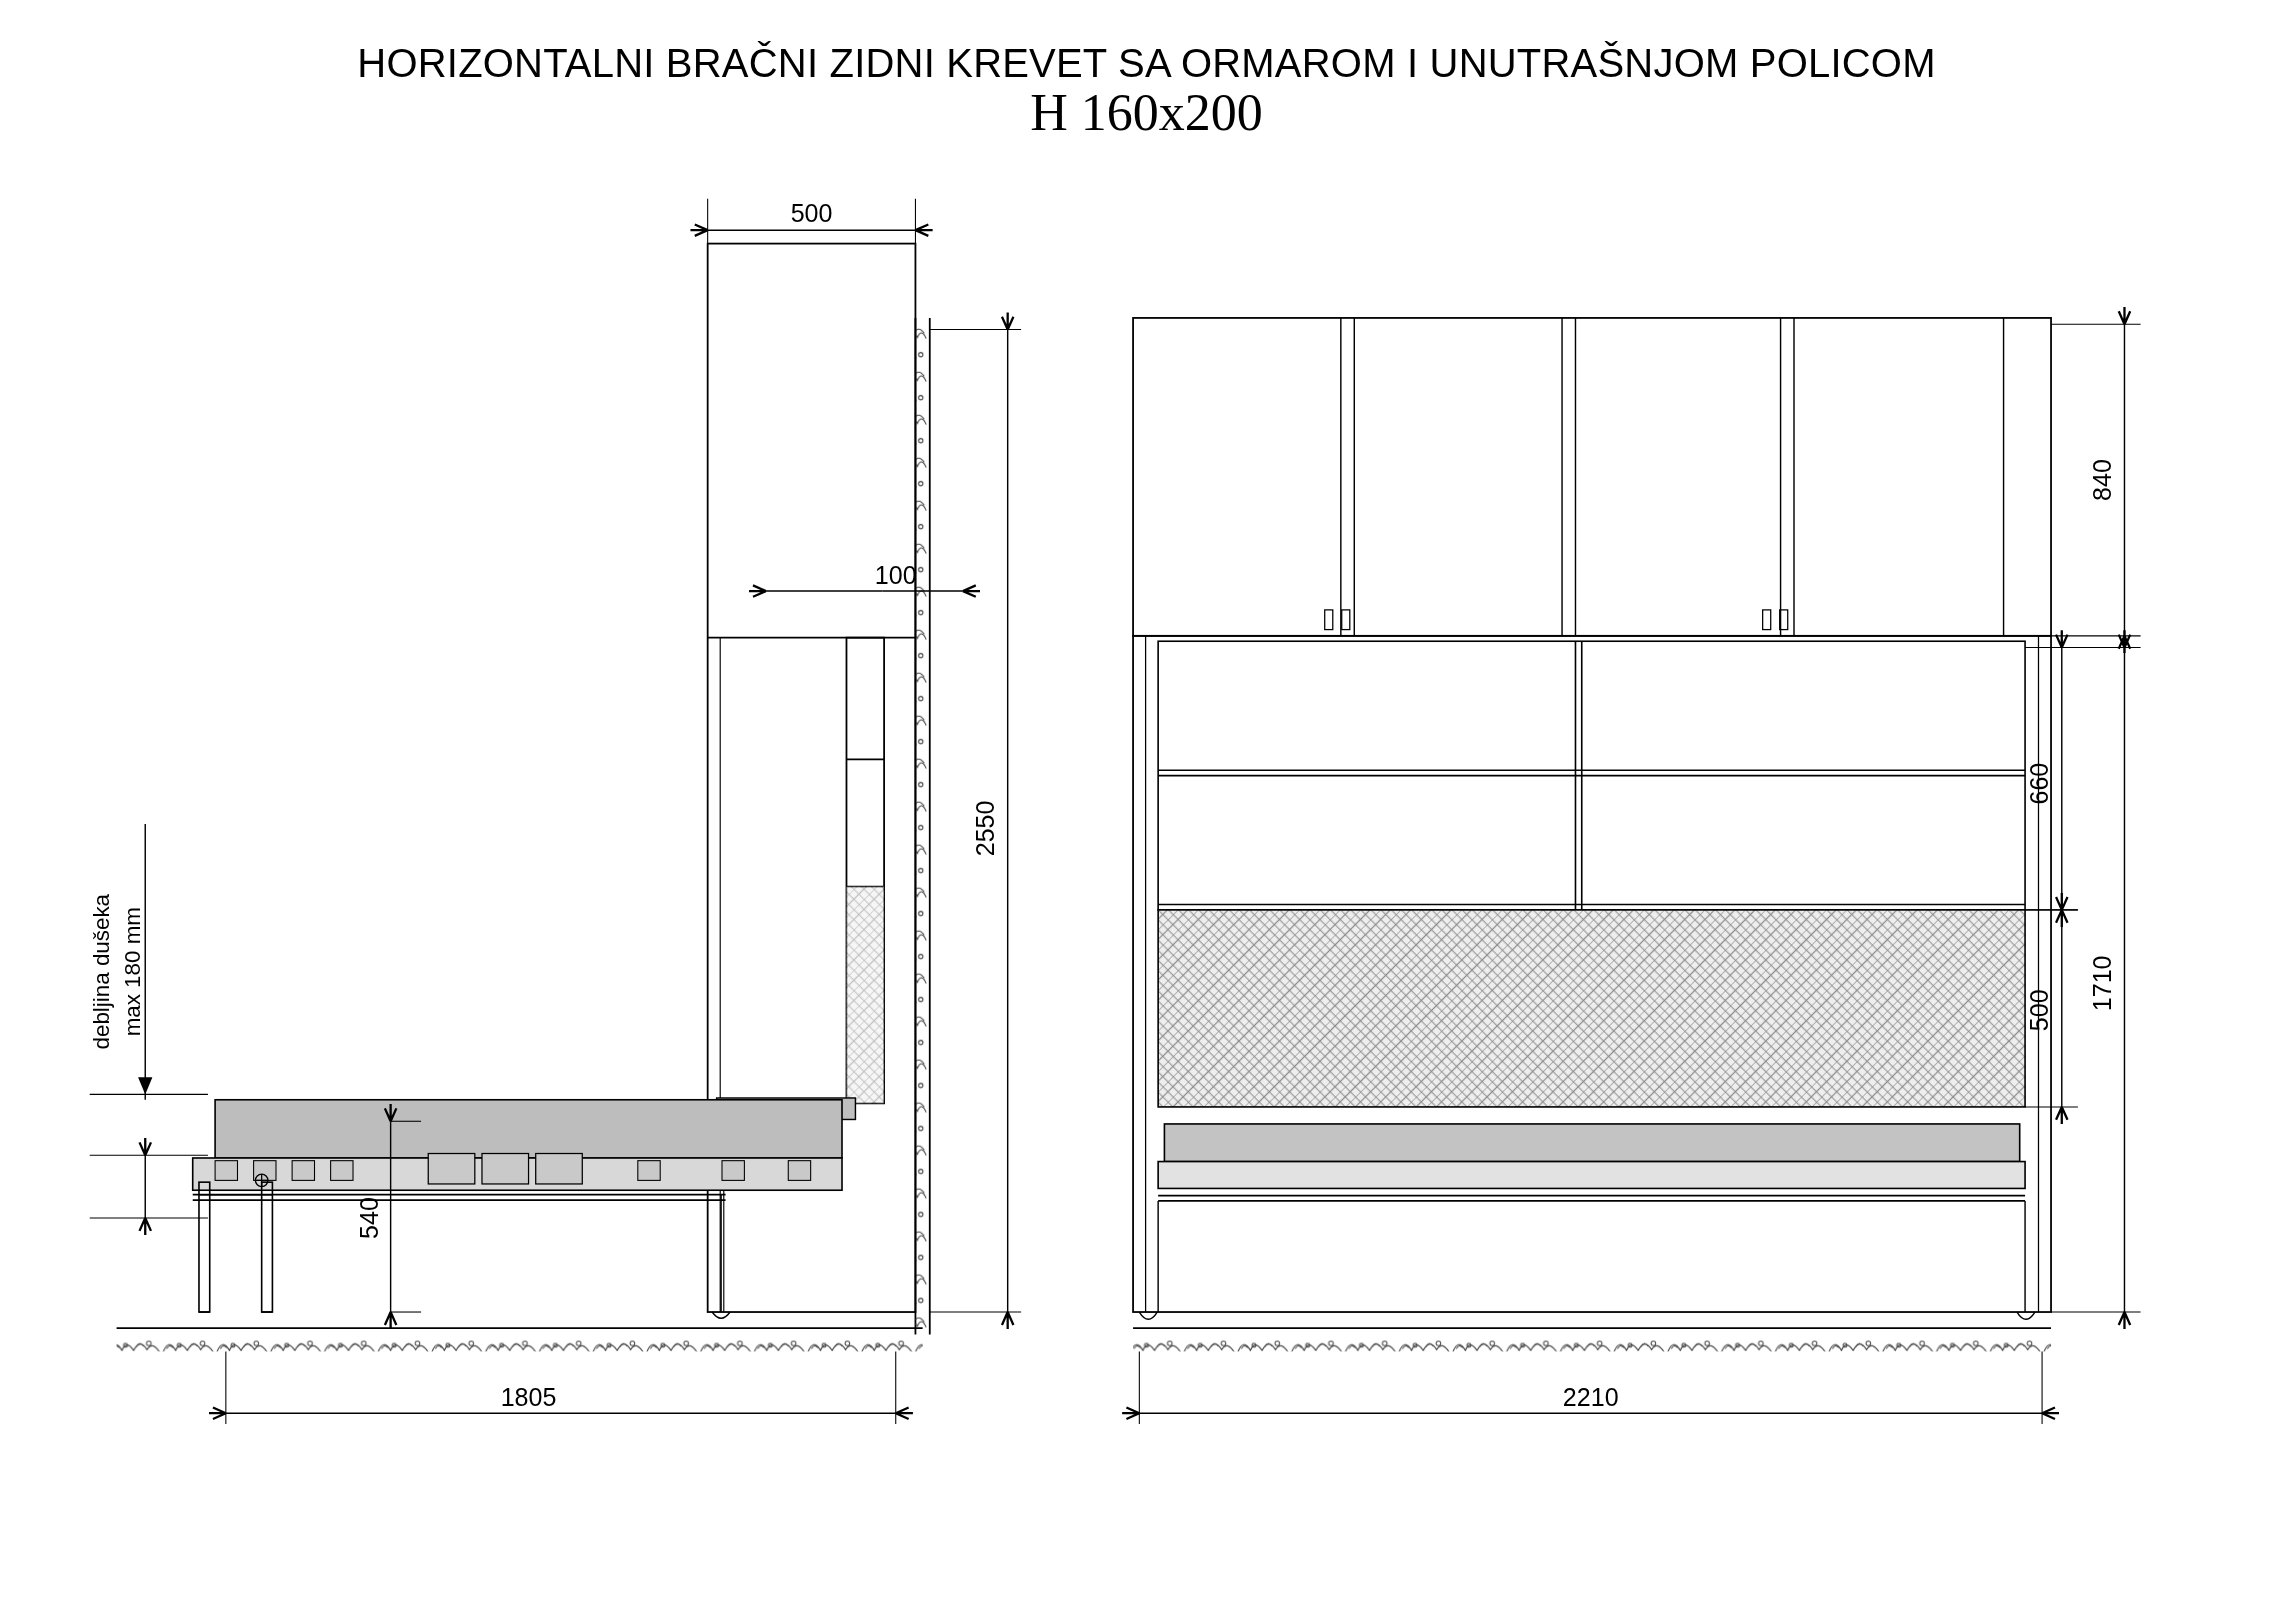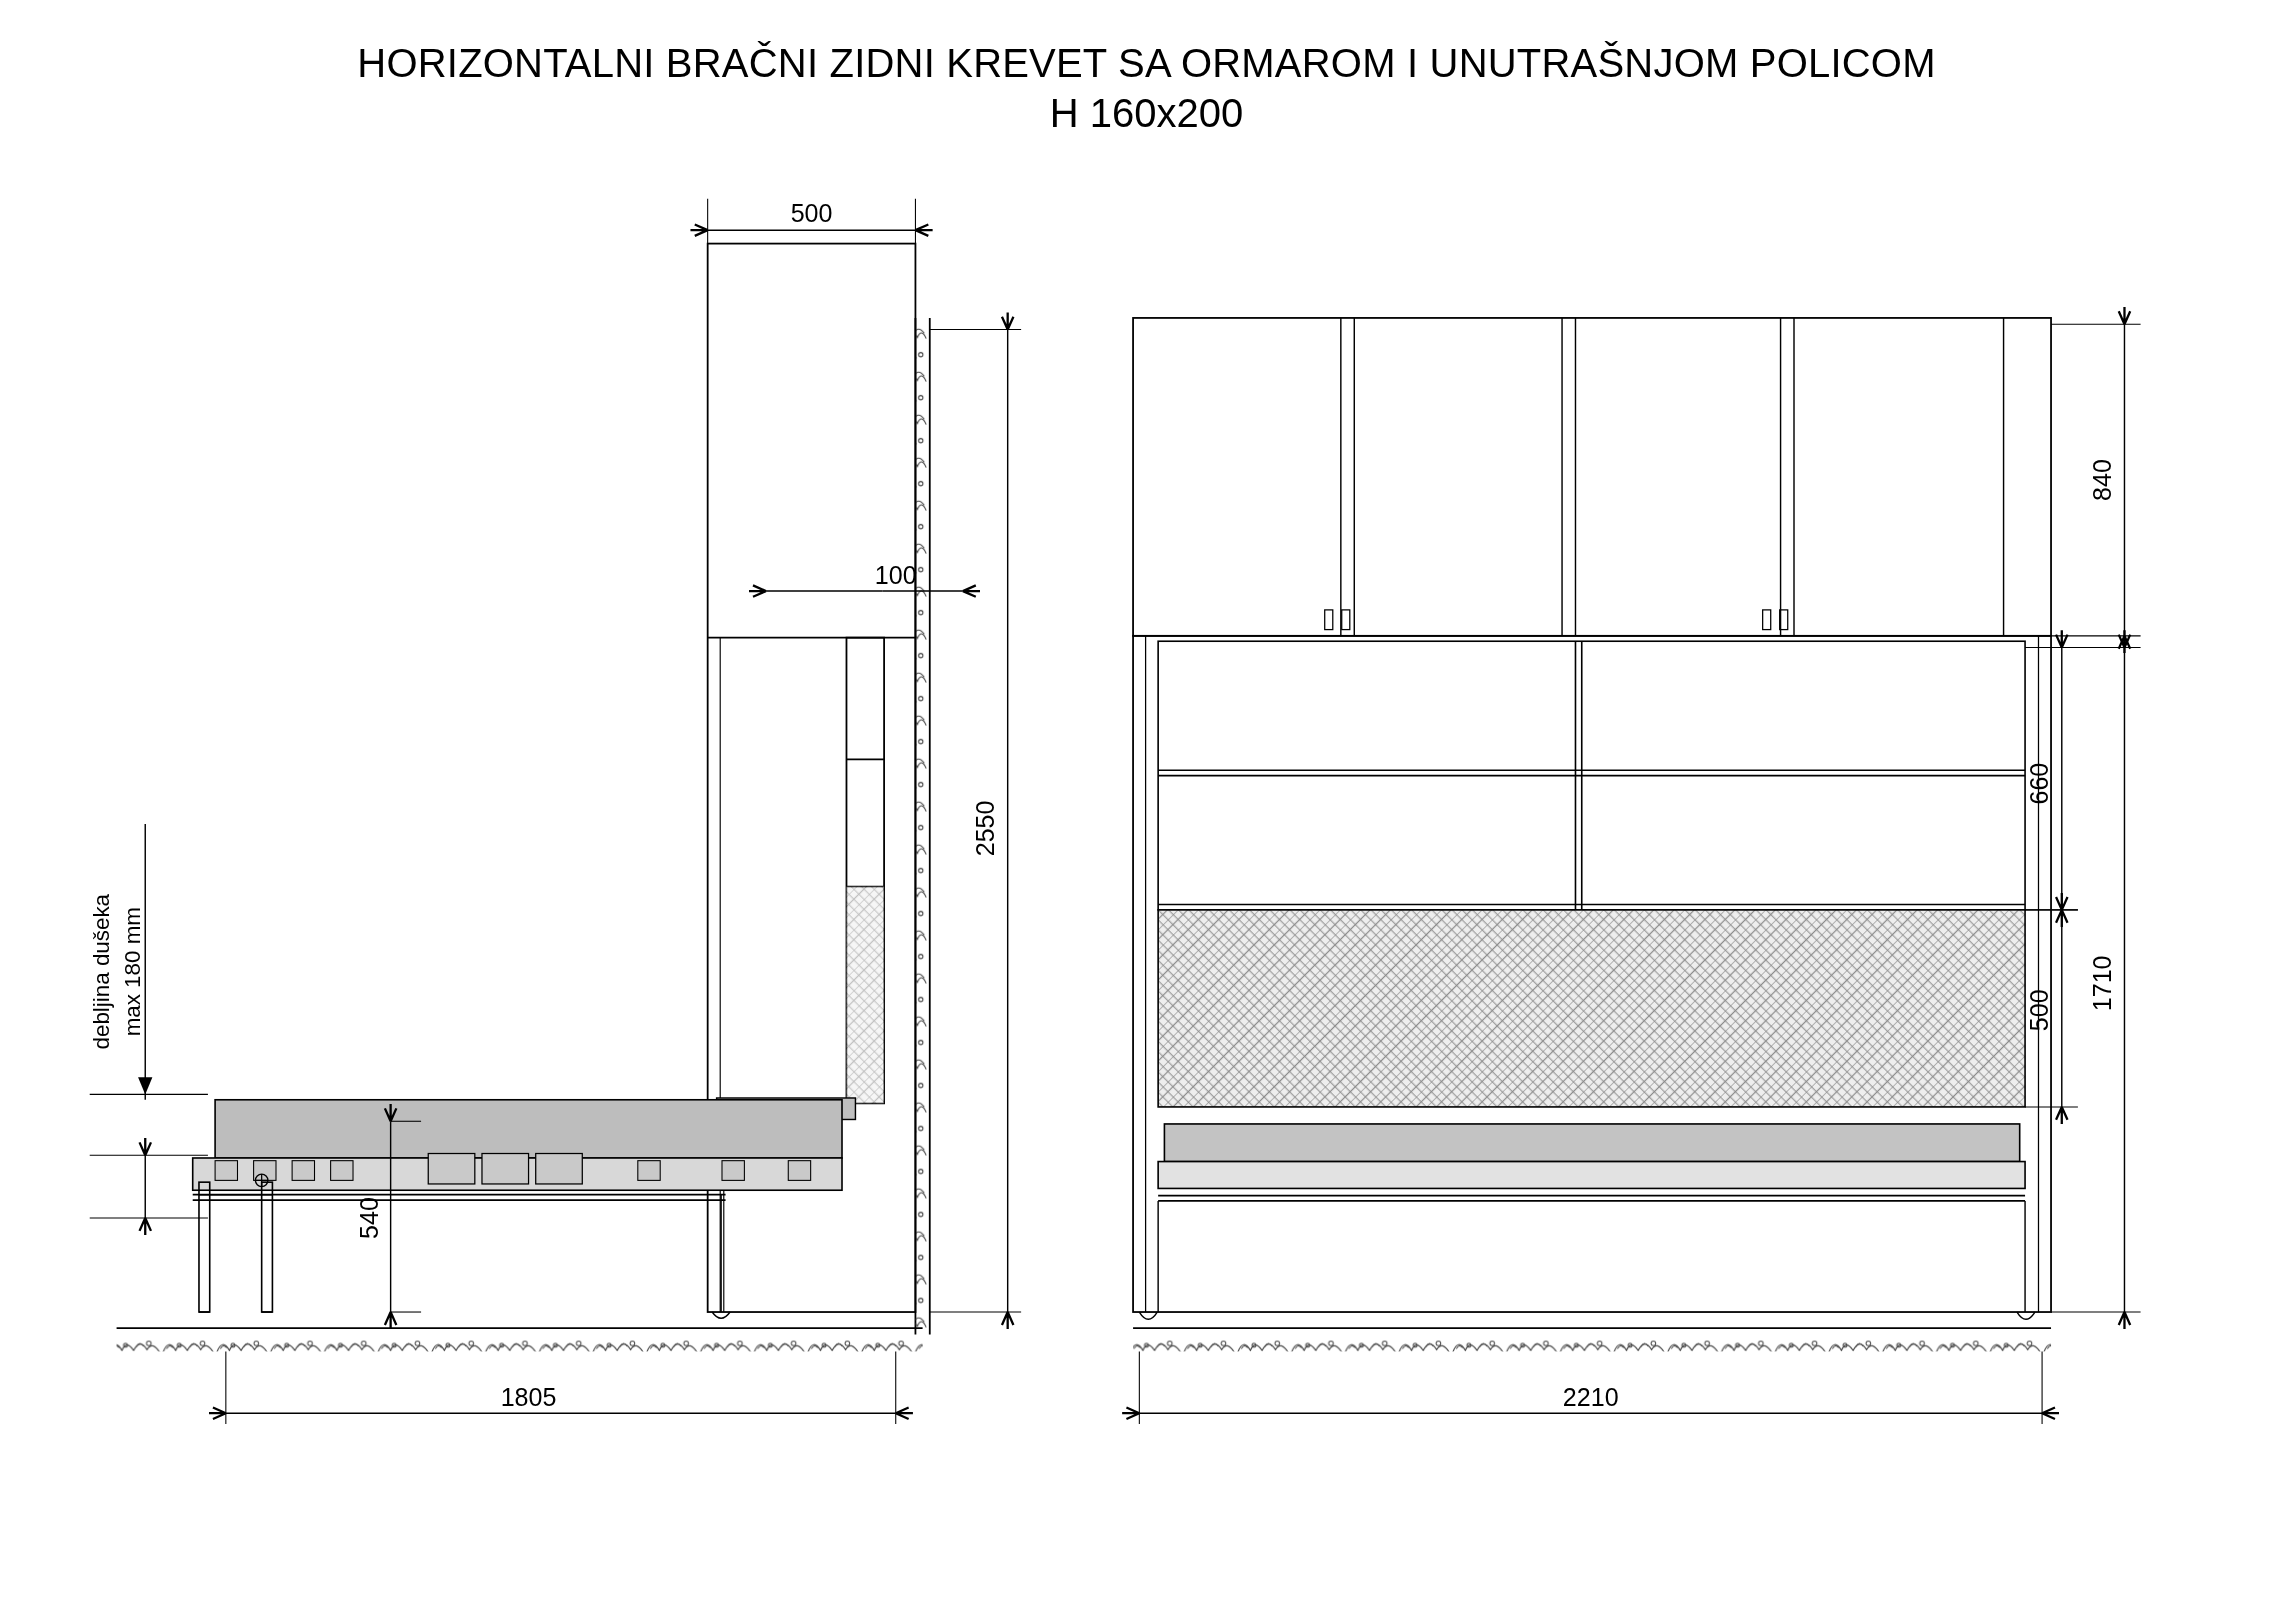--- a/index.html
+++ b/index.html
@@ -28,22 +28,23 @@
     width: 2293px;
     text-align: center;
   }
   .title-line-1 {
     font-size: 40px;
     letter-spacing: 0.2px;
     line-height: 50px;
     white-space: nowrap;
   }
   .title-line-2 {
-    font-size: 40px;
+    font-size: 52px;
     line-height: 50px;
+    font-family: Liberation Serif, serif;
   }
   svg.drawing {
     position: absolute;
     left: 0;
     top: 0;
     width: 2293px;
     height: 1621px;
   }
   .dim-text {
     font-family: "Liberation Sans", sans-serif;

